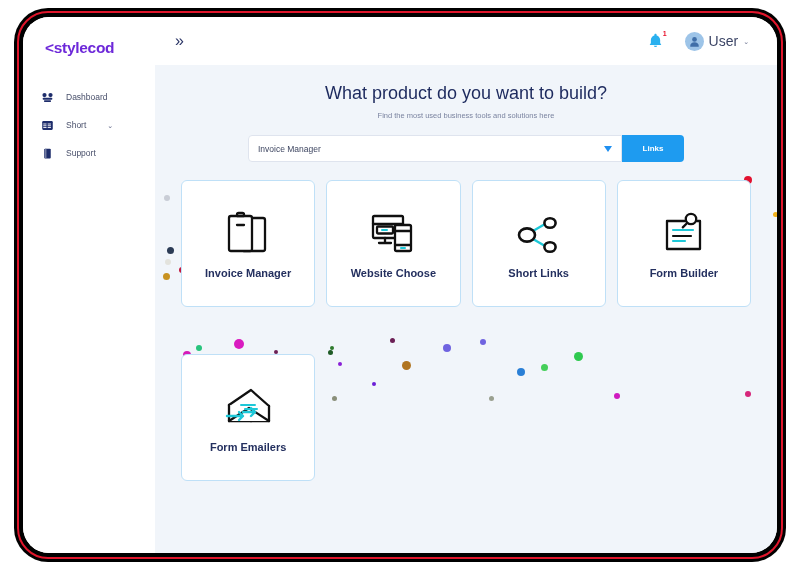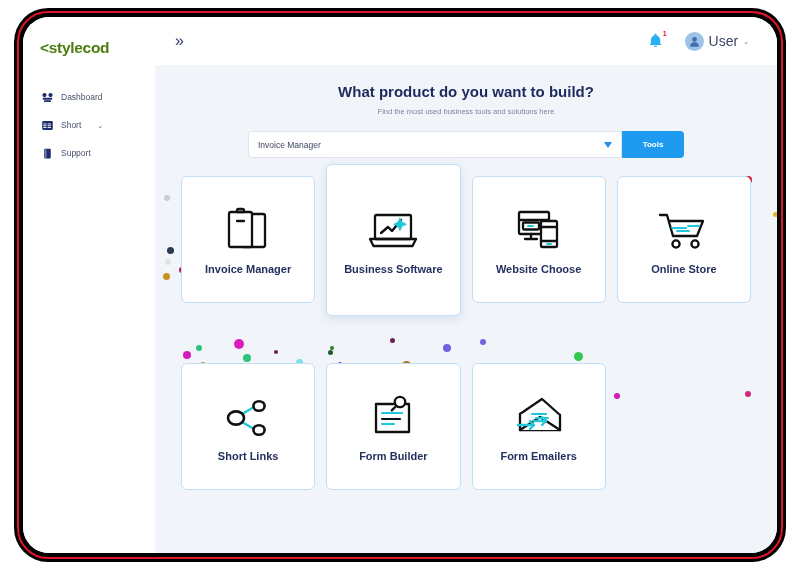--- a/index.html
+++ b/index.html
@@ -38,31 +38,31 @@
   
   #sidebar {
     width: 132px;
     background: #ffffff;
     flex: 0 0 132px;
     padding-top: 22px;
   }
   #logo {
     font-size: 15.5px;
     font-weight: bold;
-    color: #4d7c0f;
+    color: #6d28d9;
     letter-spacing: -0.3px;
-    padding-left: 17px;
+    padding-left: 22px;
     margin-bottom: 26px;
   }
   .nav-item {
     display: flex;
     align-items: center;
     height: 28px;
     padding-left: 18px;
-    gap: 7px;
+    gap: 12px;
     cursor: pointer;
   }
   .nav-ico {
     width: 13px; height: 13px;
     flex: 0 0 13px;
     display: block;
     color: #1e2d6b;
   }
   .nav-ico svg { display: block; width: 13px; height: 13px; }
   .nav-label {
@@ -124,22 +124,22 @@
     background: #f1f5fa;
     position: relative;
     overflow: hidden;
   }
 
   
   .dot { position: absolute; border-radius: 50%; }
 
   #headings { position: relative; padding-top: 18px; text-align: center; z-index: 3; }
   #page-title {
-    font-size: 15px;
-    font-weight: bold;
+    font-size: 18px;
+    font-weight: normal;
     color: #1d2a5e;
   }
   #page-sub {
     font-size: 7.5px;
     color: #7b84a0;
     margin-top: 7px;
   }
 
   
   #select-row {
@@ -346,77 +346,54 @@
         <div id="headings">
           <h1 id="page-title">What product do you want to build?</h1>
           <p id="page-sub">Find the most used business tools and solutions here</p>
         </div>
 
         <div id="select-row">
           <div id="select-box">
             <span id="select-value">Invoice Manager</span>
             <span id="select-caret"></span>
           </div>
-          <button id="choose-btn">Tools</button>
+          <button id="choose-btn">Links</button>
         </div>
 
         <div id="grid">
 
           <div class="card">
             <div class="card-ico">
               <svg width="56" height="50" viewBox="0 0 56 50" fill="none" stroke="#101010" stroke-width="2.3" stroke-linejoin="round" stroke-linecap="round">
                 <rect x="22" y="8" width="23" height="33" rx="2"></rect>
                 <rect x="9" y="6" width="23" height="35" rx="2" fill="#fff"></rect>
                 <path d="M17 6V4.6a1.6 1.6 0 0 1 1.6-1.6h3.8A1.6 1.6 0 0 1 24 4.6V6z" fill="#fff"></path>
                 <path d="M17 15h7"></path>
               </svg>
             </div>
             <div class="card-label">Invoice Manager</div>
           </div>
 
-          <div class="card raised">
-            <div class="card-ico">
-              <svg width="58" height="48" viewBox="0 0 58 48" fill="none" stroke="#101010" stroke-width="2.3" stroke-linejoin="round" stroke-linecap="round">
-                <rect x="11" y="8" width="36" height="24" rx="1.4"></rect>
-                <path d="M6 32h46l-3.5 7H9.5z"></path>
-                <path d="M23 39h12" stroke-width="2"></path>
-                <path d="M17 26l7-6 4 4 9-11" stroke-width="2.4"></path>
-                <path d="M36 11.2l1.8 4.2 4.2 1.8-4.2 1.8-1.8 4.2-1.8-4.2-4.2-1.8 4.2-1.8z" fill="#1ec8d8" stroke="#1ec8d8" stroke-width="1.2"></path>
-              </svg>
-            </div>
-            <div class="card-label">Business Software</div>
-          </div>
 
           <div class="card">
             <div class="card-ico">
               <svg width="56" height="50" viewBox="0 0 56 50" fill="none" stroke="#101010" stroke-width="2.3" stroke-linejoin="round" stroke-linecap="round">
                 <rect x="8" y="6" width="30" height="22" rx="1.4" fill="#fff"></rect>
                 <path d="M8 14h30"></path>
                 <path d="M20 28v5M14 33h12"></path>
                 <rect x="12" y="16.5" width="16" height="7" rx="1" fill="#fff"></rect>
                 <path d="M17 20h5" stroke="#1ec8d8" stroke-width="2"></path>
                 <rect x="30" y="15" width="16" height="26" rx="1.6" fill="#fff"></rect>
                 <path d="M30 21h16M30 35h16"></path>
                 <path d="M36 38h4" stroke="#1ec8d8" stroke-width="2"></path>
               </svg>
             </div>
             <div class="card-label">Website Choose</div>
           </div>
 
-          <div class="card">
-            <div class="card-ico">
-              <svg width="58" height="48" viewBox="0 0 58 48" fill="none" stroke="#101010" stroke-width="2.3" stroke-linejoin="round" stroke-linecap="round">
-                <path d="M5 8h7l6 21h24l6-15H14"></path>
-                <circle cx="21" cy="37" r="3.6"></circle>
-                <circle cx="40" cy="37" r="3.6"></circle>
-                <path d="M17 21h14M33 19h11M22 24h12" stroke="#1ec8d8" stroke-width="2"></path>
-              </svg>
-            </div>
-            <div class="card-label">Online Store</div>
-          </div>
 
           <div class="card">
             <div class="card-ico">
               <svg width="54" height="48" viewBox="0 0 54 48" fill="none" stroke="#101010" stroke-width="2.6" stroke-linejoin="round" stroke-linecap="round">
                 <path d="M21 20l12-7M21 28l12 7" stroke="#1ec8d8" stroke-width="2.4"></path>
                 <ellipse cx="15" cy="24" rx="8" ry="6.6" fill="#fff"></ellipse>
                 <ellipse cx="38" cy="12" rx="5.6" ry="4.8" fill="#fff"></ellipse>
                 <ellipse cx="38" cy="36" rx="5.6" ry="4.8" fill="#fff"></ellipse>
               </svg>
             </div>

